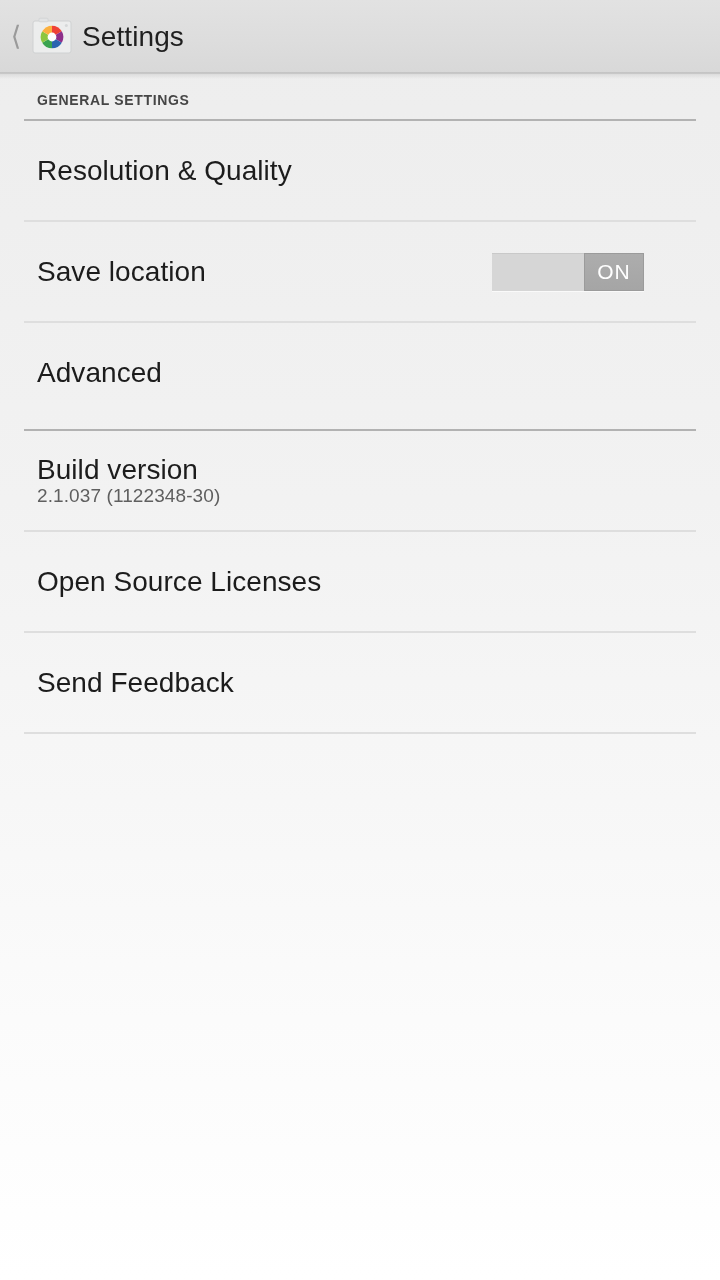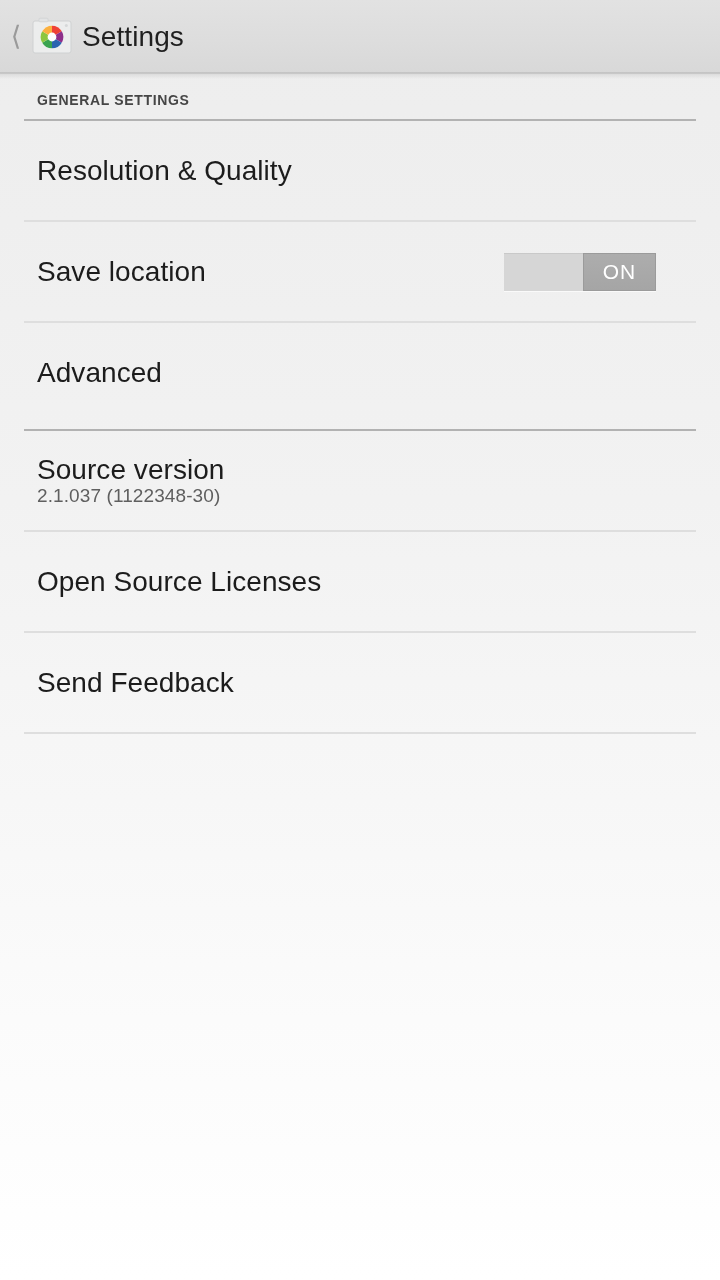--- a/index.html
+++ b/index.html
@@ -102,21 +102,21 @@
     height: 2px;
     margin: 7px 24px 0 24px;
     background: #b2b2b2;
   }
 
   .row {
     position: relative;
     min-height: 99px;
     display: flex;
     align-items: center;
-    padding: 0 20px 0 37px;
+    padding: 0 32px 0 37px;
     box-sizing: border-box;
   }
   .row-divider {
     height: 2px;
     margin: 0 24px;
     background: #dedede;
   }
 
   .row-text {
     display: flex;
@@ -145,21 +145,21 @@
     flex: 0 0 auto;
     margin-right: 44px;
     background: #d6d6d6;
     box-shadow: inset 0 1px 0 rgba(0,0,0,0.06),
                 0 1px 0 rgba(255,255,255,0.65);
   }
   .switch-thumb {
     position: absolute;
     top: 0;
     right: 0;
-    width: 73px;
+    width: 60px;
     height: 38px;
     background: linear-gradient(to bottom, #adadad 0%, #a5a5a5 100%);
     border: 1px solid #9b9b9b;
     box-sizing: border-box;
     display: flex;
     align-items: center;
     justify-content: center;
   }
   .switch-label {
     font-size: 21px;
@@ -227,21 +227,21 @@
     <div class="row">
       <div class="row-text">
         <div class="row-title">Advanced</div>
       </div>
     </div>
 
     <div class="section-rule"></div>
 
     <div class="row">
       <div class="row-text">
-        <div class="row-title">Source version</div>
+        <div class="row-title">Build version</div>
         <div class="row-summary">2.1.037 (1122348-30)</div>
       </div>
     </div>
     <div class="row-divider"></div>
 
     <div class="row">
       <div class="row-text">
         <div class="row-title">Open Source Licenses</div>
       </div>
     </div>

